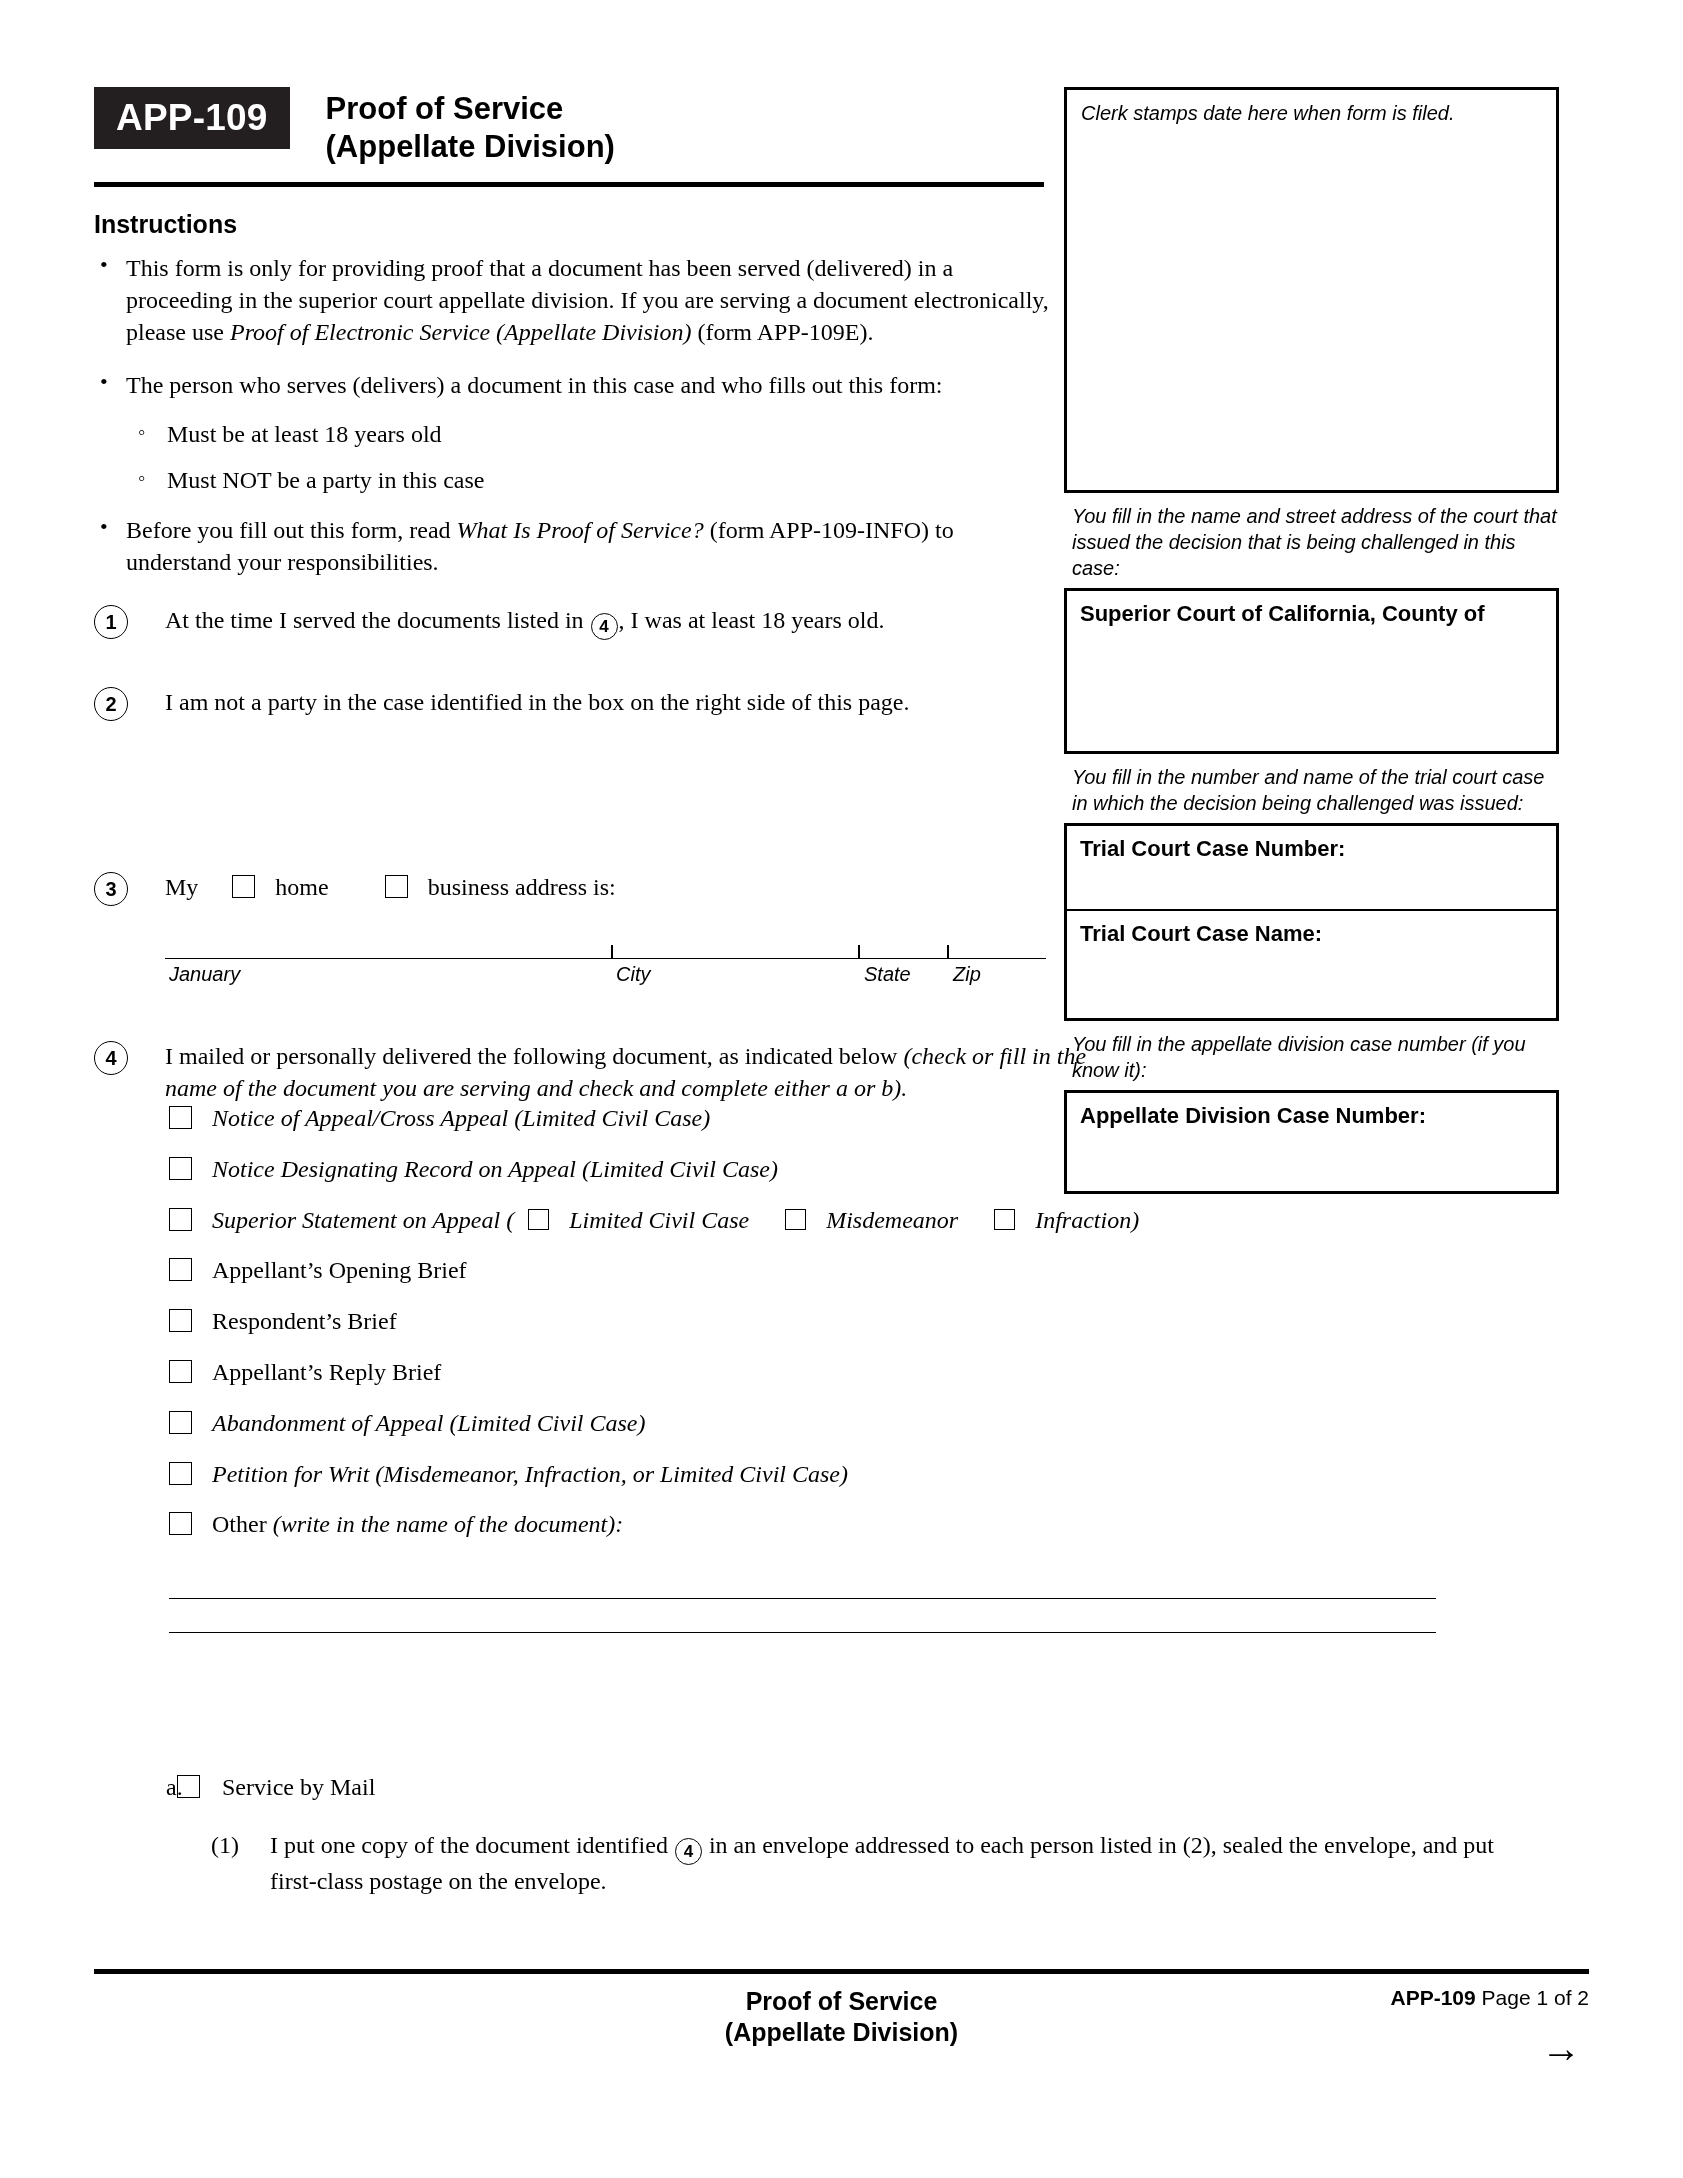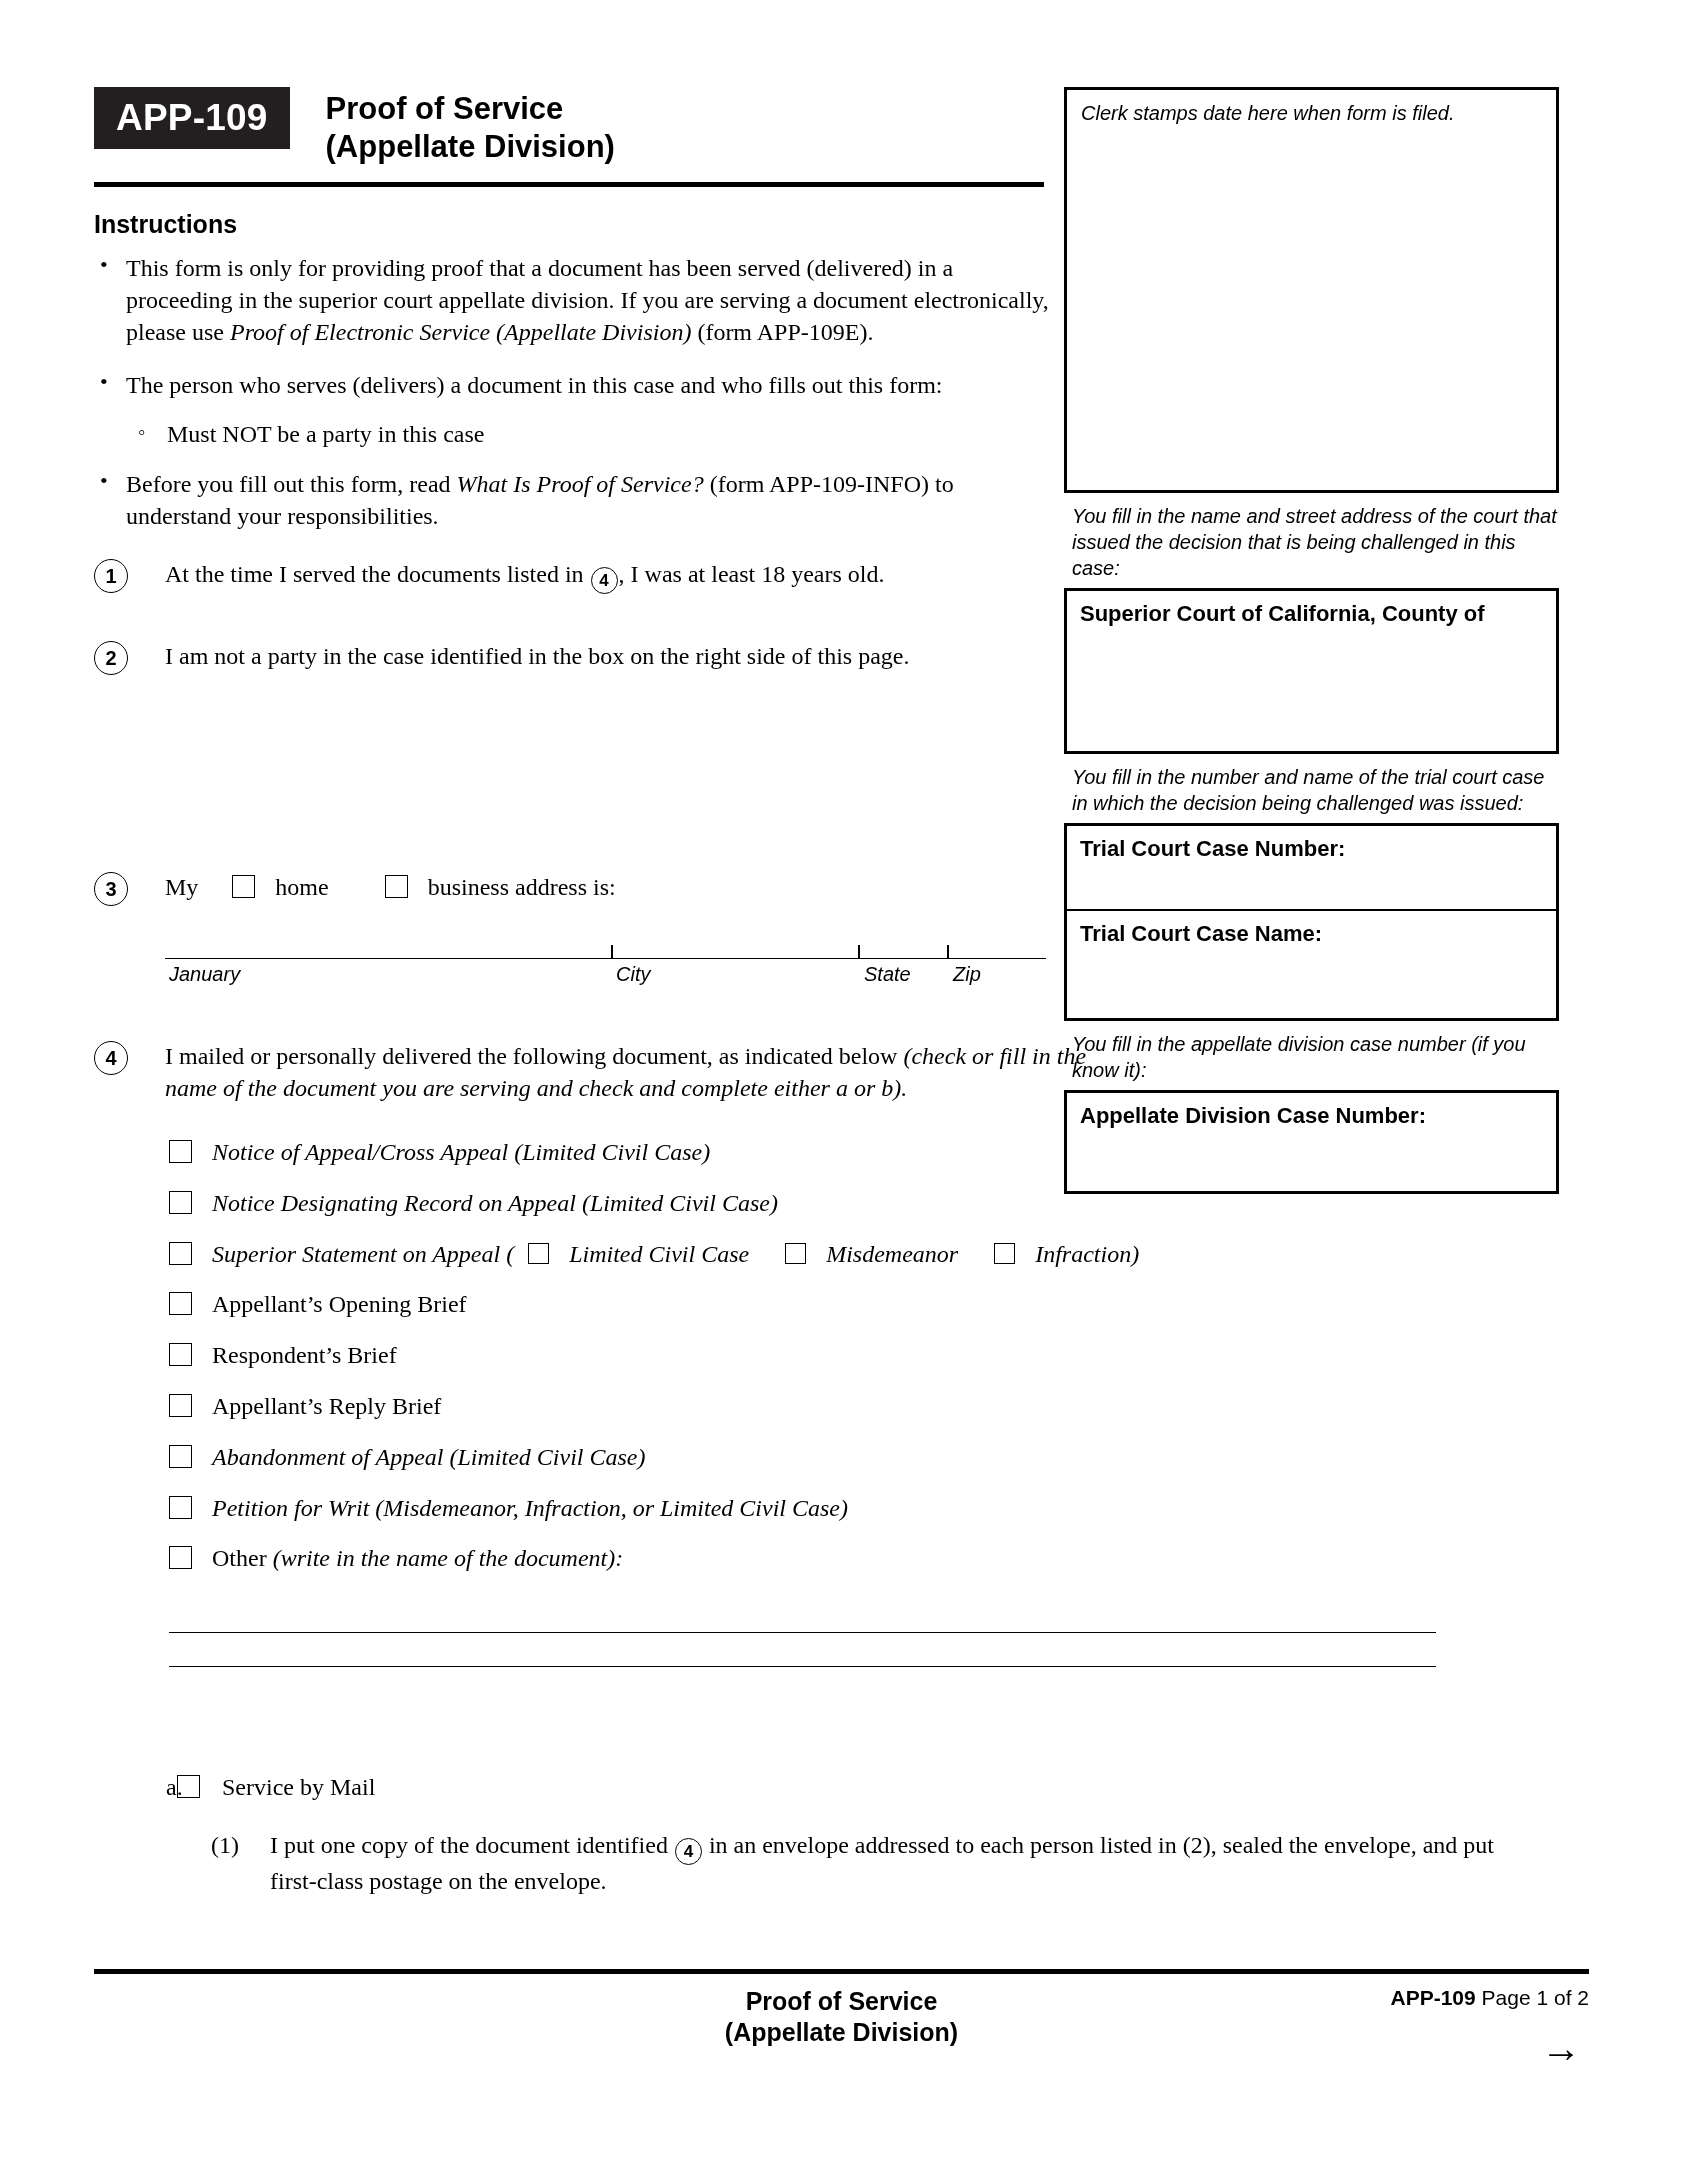--- a/index.html
+++ b/index.html
@@ -231,21 +231,20 @@
   }
 
   .doc-intro {
     position: relative;
     padding-left: 71px;
     font-size: 24px;
     line-height: 1.335;
   }
 
   .doc-options {
-    margin-top: 34px;
     padding-left: 75px;
   }
 
   .doc-row {
     font-size: 24px;
     line-height: 1.2;
     margin-bottom: 22px;
     white-space: nowrap;
   }
 
@@ -424,20 +423,21 @@
 
   <div class="left-col">
 
     <div class="bullet-item">
       <span>This form is only for providing proof that a document has been served (delivered) in a proceeding in the superior court appellate division. If you are serving a document electronically, please use </span><i>Proof of Electronic Service (Appellate Division)</i><span> (form APP-109E).</span>
     </div>
 
     <div class="bullet-item">The person who serves (delivers) a document in this case and who fills out this form:</div>
 
     <div class="sub-bullets">
+      <div class="sub-bullet-item">Must be at least 18 years old</div>
       <div class="sub-bullet-item">Must NOT be a party in this case</div>
     </div>
 
     <div class="bullet-item">
       <span>Before you fill out this form, read </span><i>What Is Proof of Service?</i><span> (form APP-109-INFO) to understand your responsibilities.</span>
     </div>
 
     <div class="numbered-item" style="margin-top:26px;">
       <span class="circle-num">1</span>
       <span>At the time I served the documents listed in </span><span class="circle-inline">4</span><span>, I was at least 18 years old.</span>

